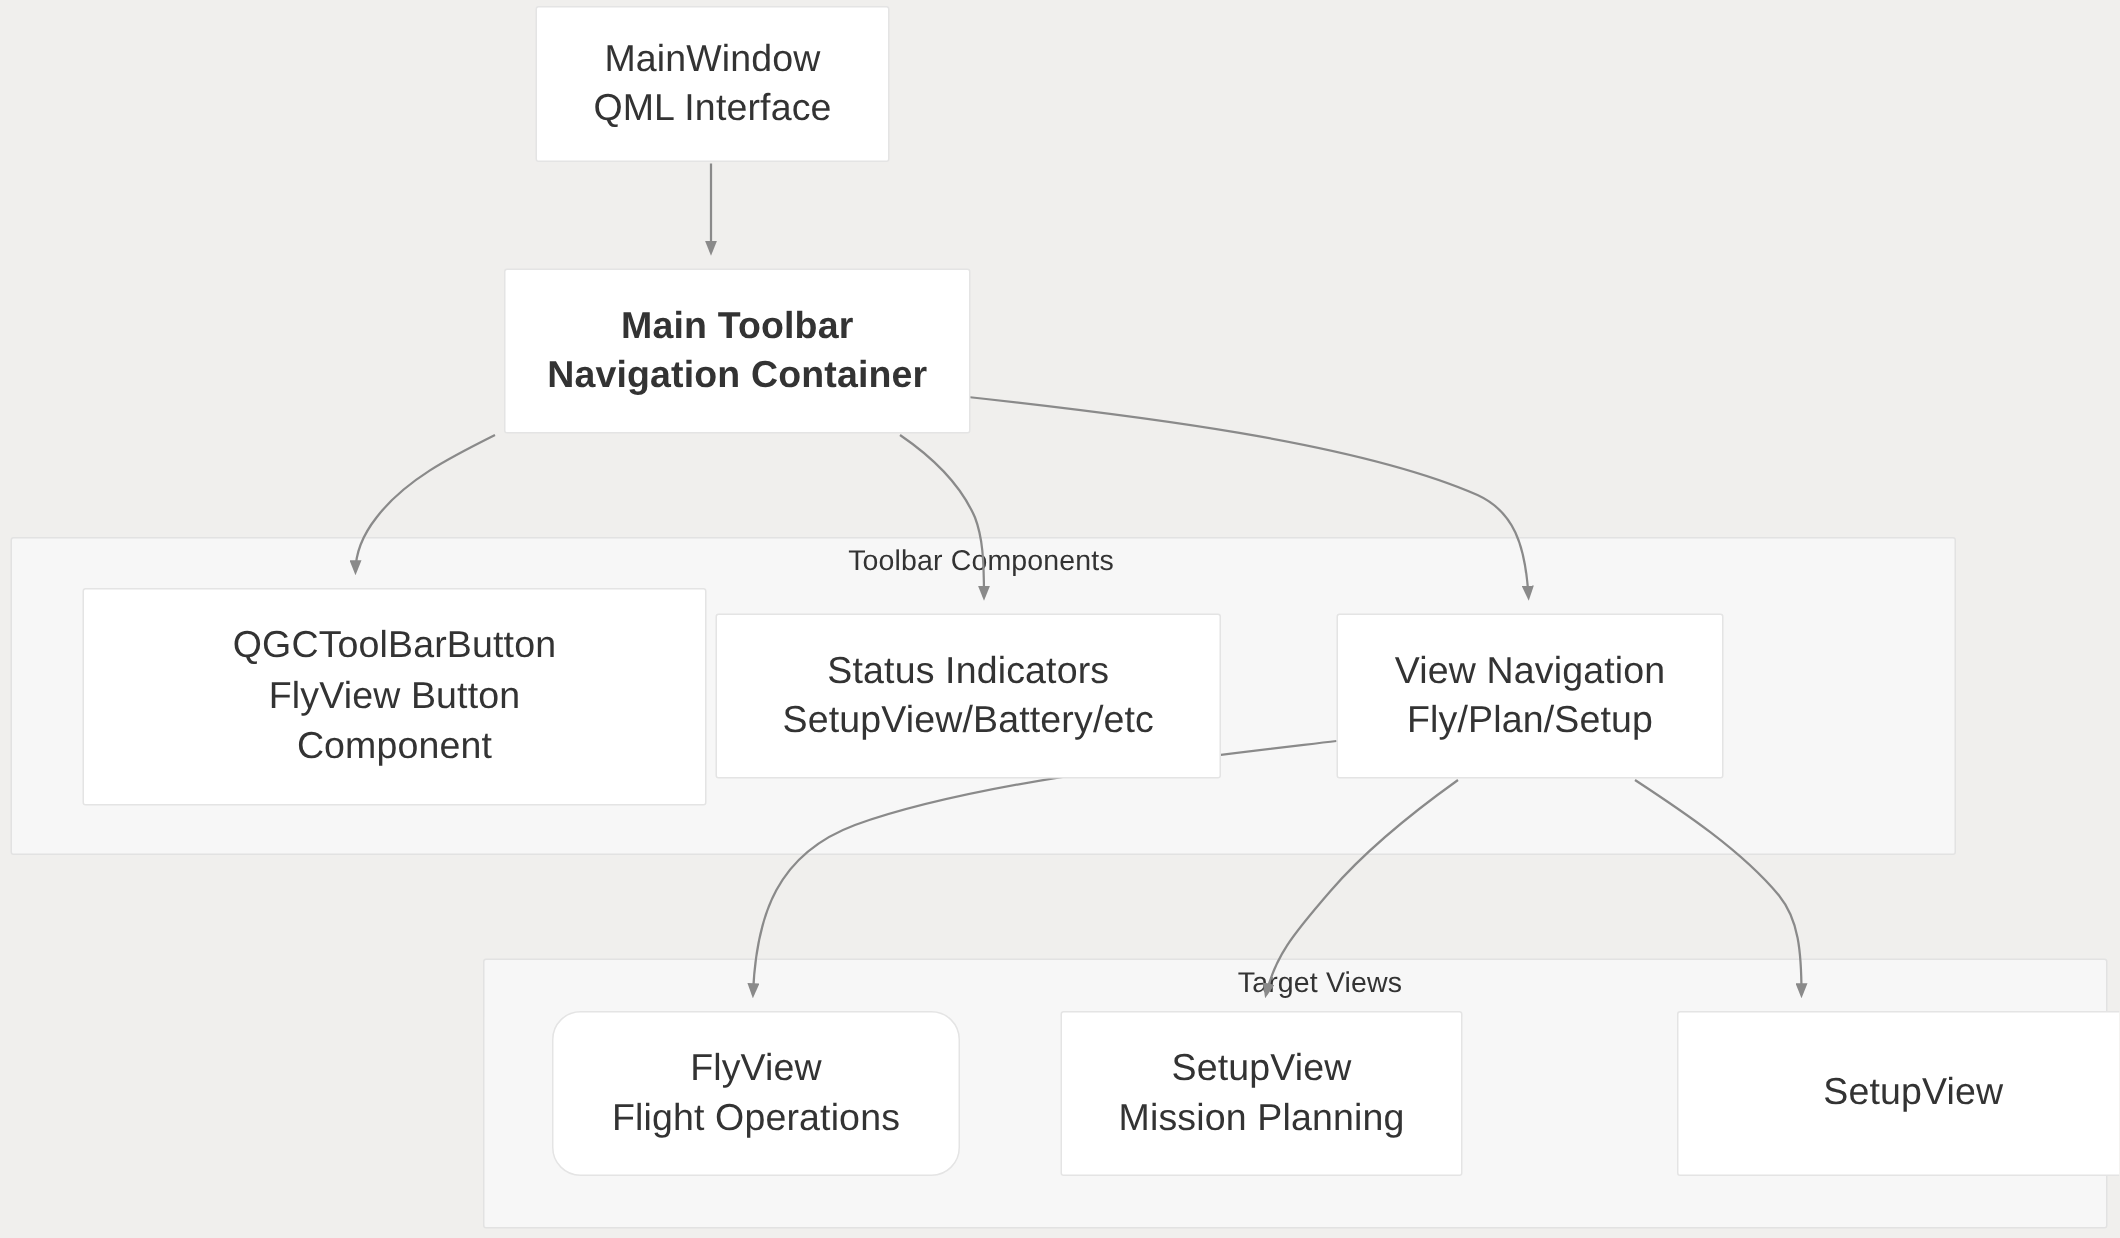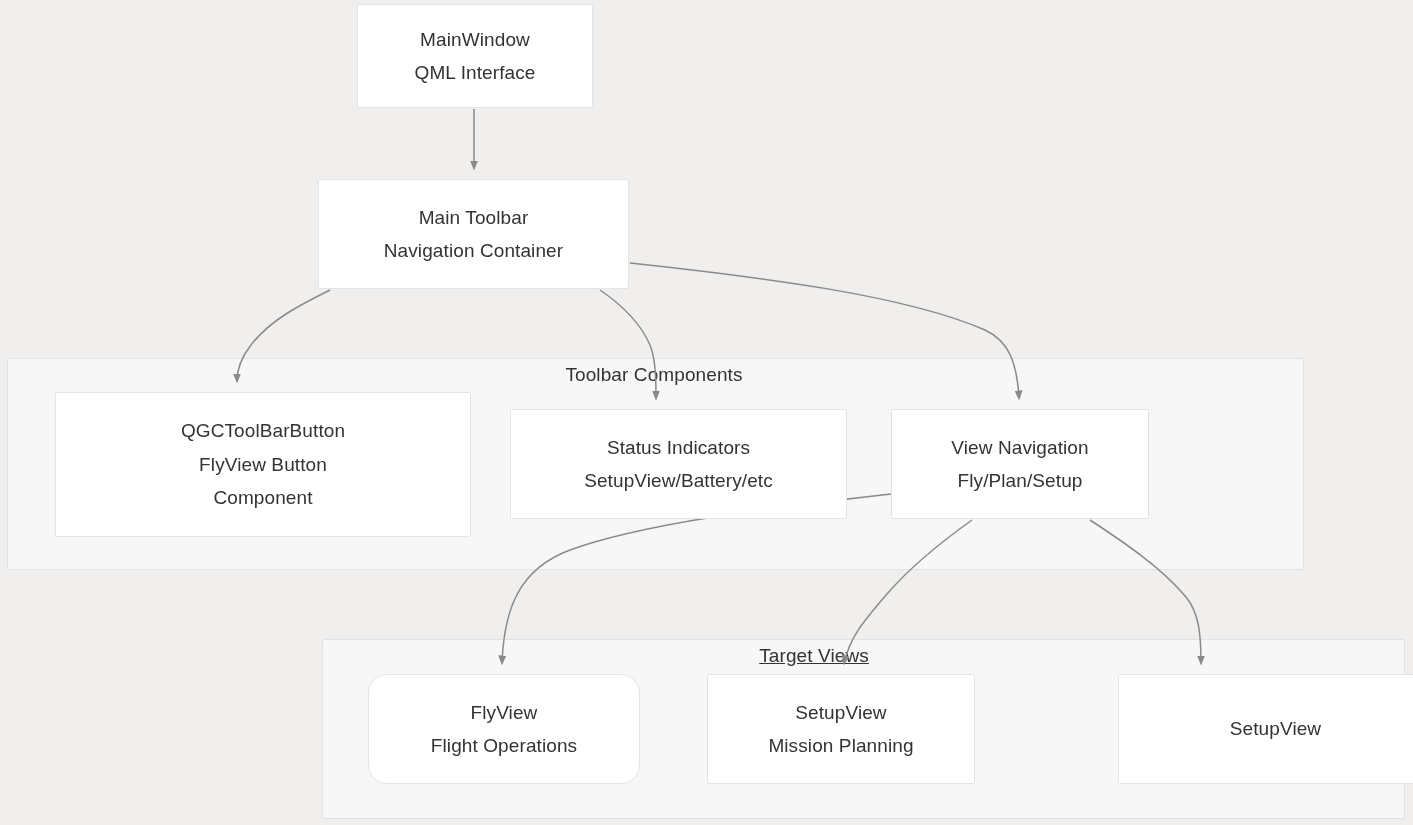--- a/index.html
+++ b/index.html
@@ -43,36 +43,36 @@
     background: #ffffff;
     border: 1px solid #e4e4e4;
     border-radius: 2px;
     box-sizing: border-box;
     display: flex;
     flex-direction: column;
     align-items: center;
     justify-content: center;
     text-align: center;
     color: #333333;
-    font-size: 19px;
+    font-size: 25px;
     line-height: 33.5px;
     letter-spacing: 0.1px;
   }
   .node .line { display: block; white-space: nowrap; }
 </style>
 </head>
 <body>
 
 <div id="canvas">
 
   <div class="cluster" style="left:7px; top:358px; width:1297px; height:212px;"></div>
   <div class="cluster-label" style="left:654px; top:364px;">Toolbar Components</div>
 
   <div class="cluster" style="left:322px; top:639px; width:1083px; height:180px;"></div>
-  <div class="cluster-label" style="left:814px; top:645px;text-decoration:underline;">Target Views</div>
+  <div class="cluster-label" style="left:880px; top:645px;">Target Views</div>
 
   <svg class="edges" viewBox="0 0 1413 825">
     <defs>
       <marker id="arrowhead" markerWidth="10" markerHeight="8" refX="7.5" refY="4" orient="auto" markerUnits="userSpaceOnUse">
         <path d="M0,0 L10,4 L0,8 z" fill="#8a8a8a"></path>
       </marker>
     </defs>
     <g fill="none" stroke="#8a8a8a" stroke-width="1.5" marker-end="url(#arrowhead)">
       <path d="M 474,109 L 474,168"></path>
       <path d="M 330,290 C 300,305 270,320 251,345 C 240,359 237,372 237,381"></path>
@@ -82,32 +82,32 @@
       <path d="M 972,520 C 944,540 912,565 887,594 C 861,624 850,638 844,663"></path>
       <path d="M 1090,520 C 1122,541 1161,567 1186,597 C 1199,613 1201,634 1201,663"></path>
     </g>
   </svg>
 
   <div class="node" style="left:357px; top:4px; width:236px; height:104px;">
     <span class="line">MainWindow</span>
     <span class="line">QML Interface</span>
   </div>
 
-  <div class="node" style="left:318px; top:179px; width:311px; height:110px;">
+  <div class="node" style="left:336px; top:179px; width:311px; height:110px;font-weight:bold;">
     <span class="line">Main Toolbar</span>
     <span class="line">Navigation Container</span>
   </div>
 
   <div class="node" style="left:55px; top:392px; width:416px; height:145px;">
     <span class="line">QGCToolBarButton</span>
     <span class="line">FlyView Button</span>
     <span class="line">Component</span>
   </div>
 
-  <div class="node" style="left:510px; top:409px; width:337px; height:110px;">
+  <div class="node" style="left:477px; top:409px; width:337px; height:110px;">
     <span class="line">Status Indicators</span>
     <span class="line">SetupView/Battery/etc</span>
   </div>
 
   <div class="node" style="left:891px; top:409px; width:258px; height:110px;">
     <span class="line">View Navigation</span>
     <span class="line">Fly/Plan/Setup</span>
   </div>
 
   <div class="node" style="left:368px; top:674px; width:272px; height:110px;border-radius:19px;">

